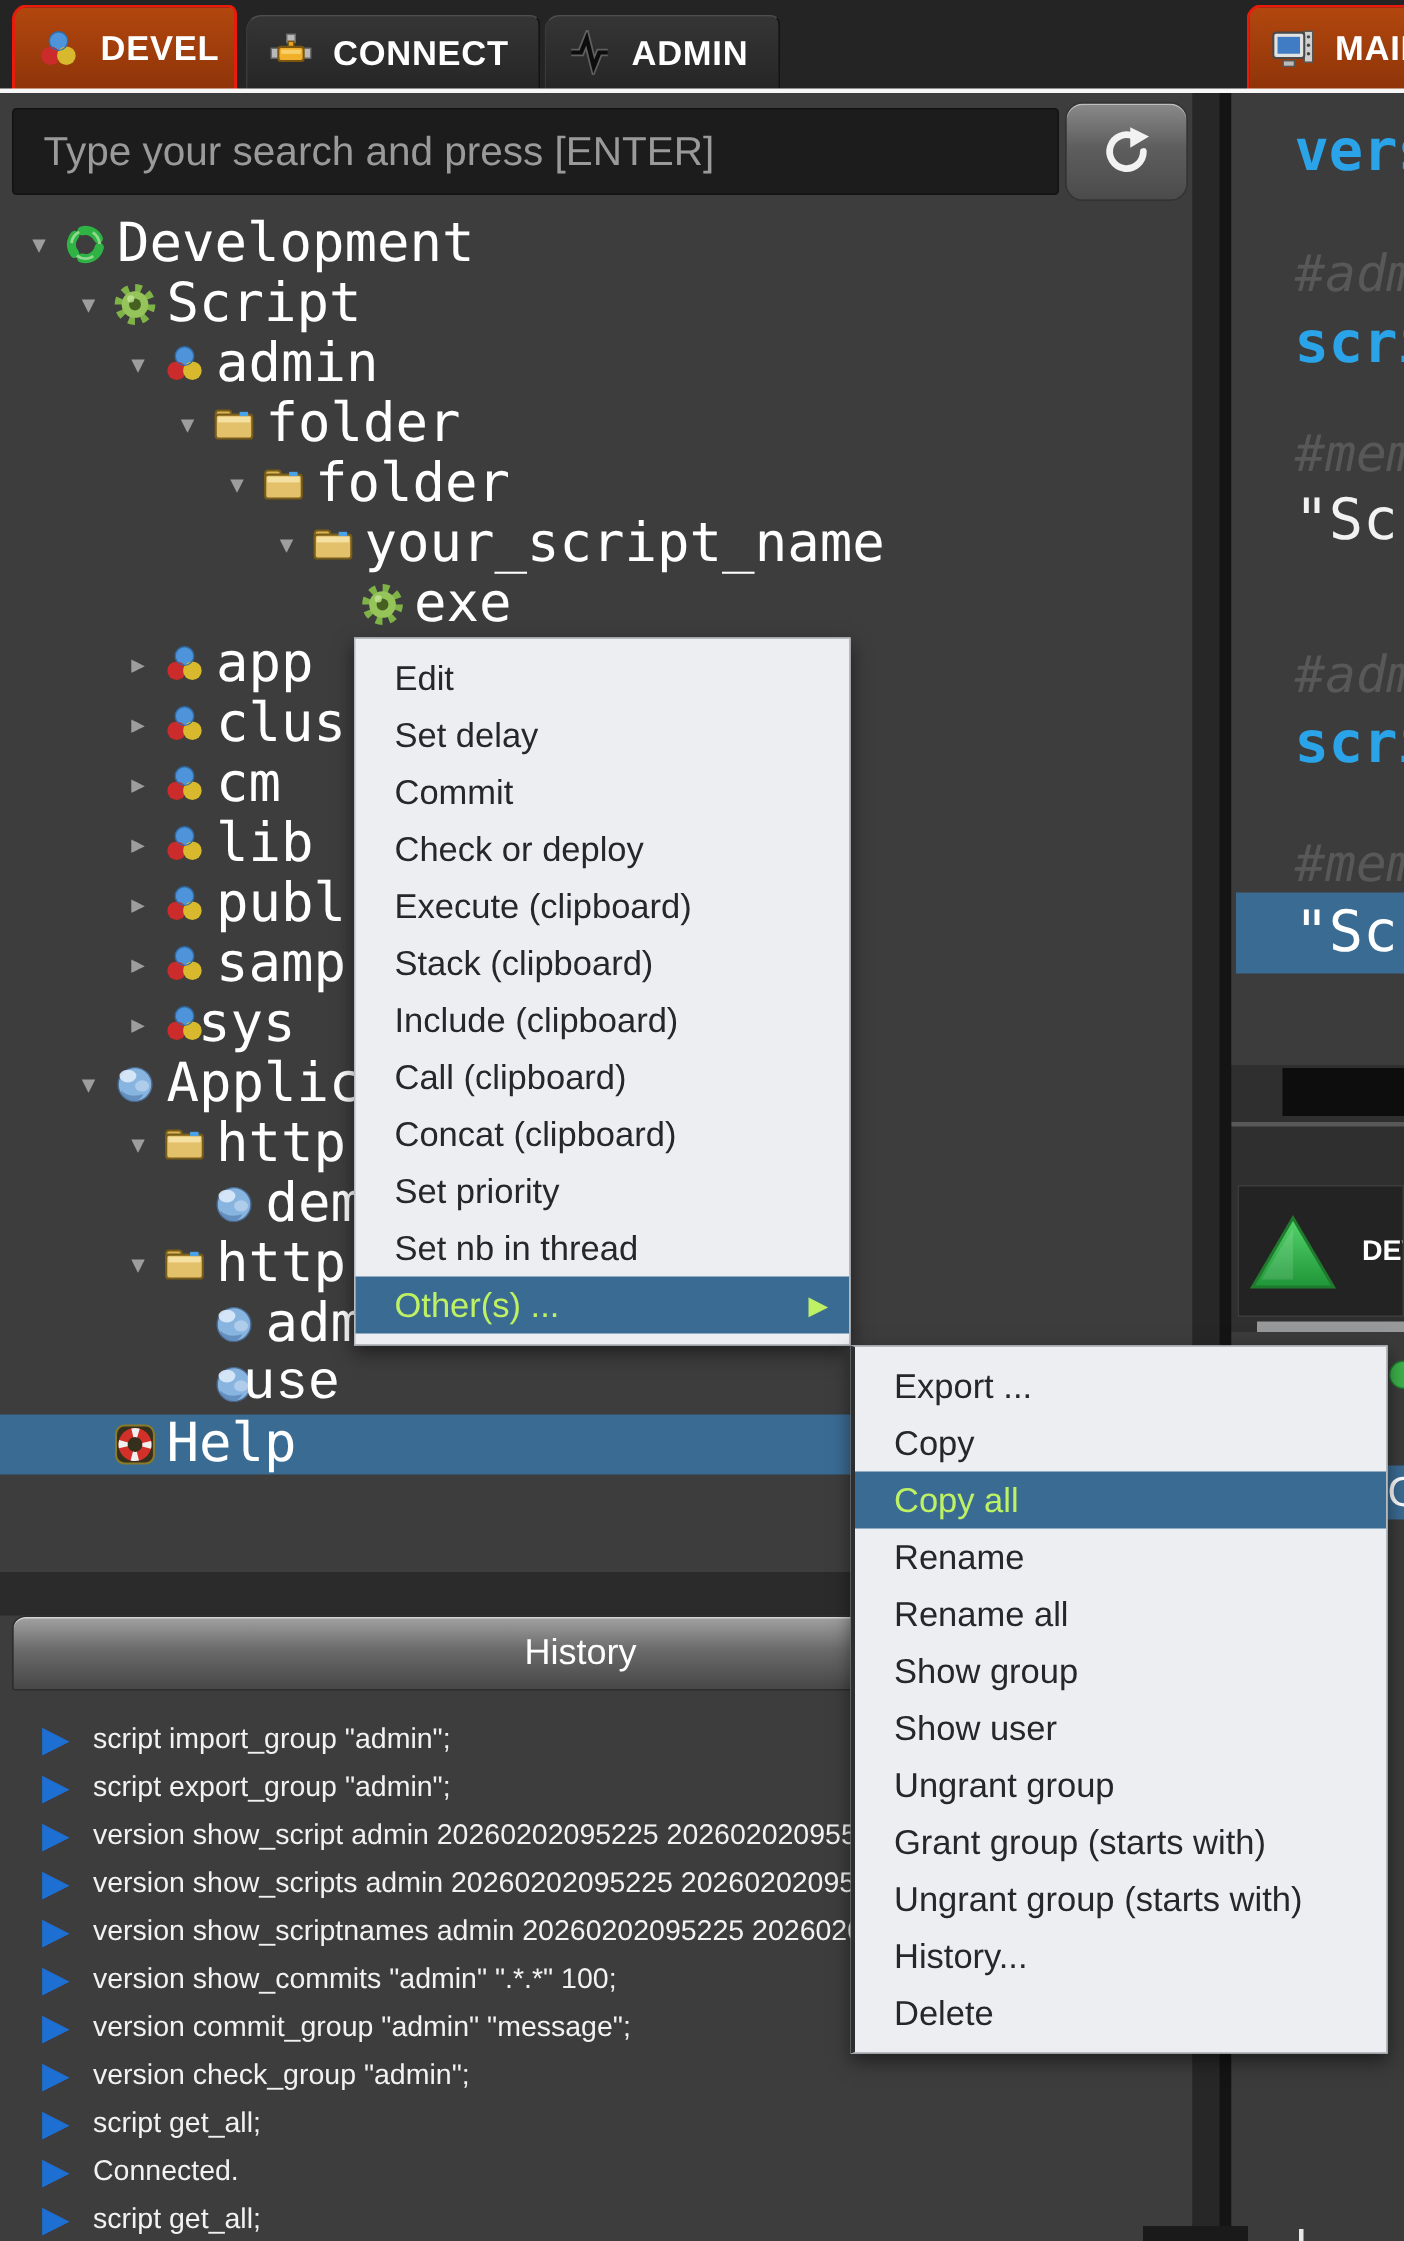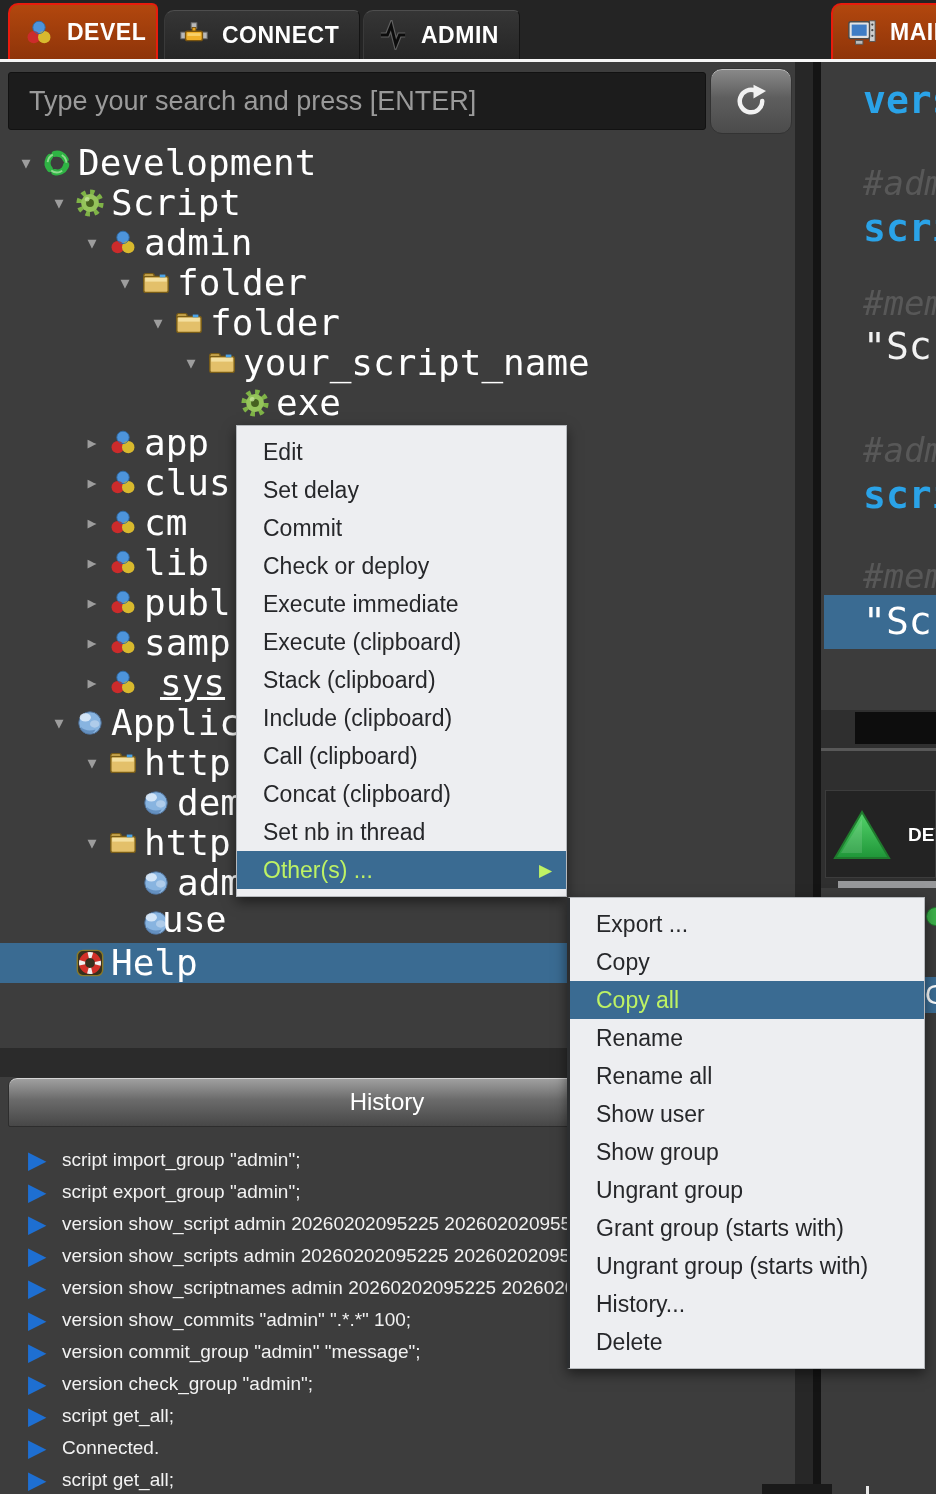--- a/index.html
+++ b/index.html
@@ -286,21 +286,21 @@
         <svg class="t-icon" viewBox="0 0 32 32" style="left: 108px;">
           <use href="#i-users"></use>
         </svg>
         <span class="t-label" style="left: 144px;">samp</span>
       </div>
       <div class="trow" style="top: 601px;">
         <span class="t-arrow" style="left: 78px;">▶</span>
         <svg class="t-icon" viewBox="0 0 32 32" style="left: 108px;">
           <use href="#i-users"></use>
         </svg>
-        <span class="t-label" style="left: 160px; text-decoration: underline;">sys</span>
+        <span class="t-label" style="left: 132px;">sys</span>
       </div>
       <div class="trow" style="top: 641px;">
         <span class="t-arrow" style="left: 45px;">▼</span>
         <svg class="t-icon" viewBox="0 0 32 32" style="left: 75px;">
           <use href="#i-globe"></use>
         </svg>
         <span class="t-label" style="left: 111px;">Applic</span>
       </div>
       <div class="trow" style="top: 681px;">
         <span class="t-arrow" style="left: 78px;">▼</span>
@@ -420,35 +420,35 @@
   <span>C</span>
 </div>
 <div class="dark-bit"></div>
 <div class="white-tick"></div>
 
 <div class="menu" id="context-menu">
     <div class="menu-item">Edit</div>
     <div class="menu-item">Set delay</div>
     <div class="menu-item">Commit</div>
     <div class="menu-item">Check or deploy</div>
-    <div class="menu-item">Execute immediate</div>
     <div class="menu-item">Execute (clipboard)</div>
     <div class="menu-item">Stack (clipboard)</div>
     <div class="menu-item">Include (clipboard)</div>
     <div class="menu-item">Call (clipboard)</div>
     <div class="menu-item">Concat (clipboard)</div>
+    <div class="menu-item">Set priority</div>
     <div class="menu-item">Set nb in thread</div>
     <div class="menu-item hl">Other(s) ...<span class="mi-arrow">▶</span></div>
   </div>
 <div class="menu" id="sub-menu">
     <div class="menu-item">Export ...</div>
     <div class="menu-item">Copy</div>
     <div class="menu-item hl">Copy all</div>
     <div class="menu-item">Rename</div>
     <div class="menu-item">Rename all</div>
+    <div class="menu-item">Show group</div>
     <div class="menu-item">Show user</div>
-    <div class="menu-item">Show group</div>
     <div class="menu-item">Ungrant group</div>
     <div class="menu-item">Grant group (starts with)</div>
     <div class="menu-item">Ungrant group (starts with)</div>
     <div class="menu-item">History...</div>
     <div class="menu-item">Delete</div>
   </div>
 
 </body></html>

